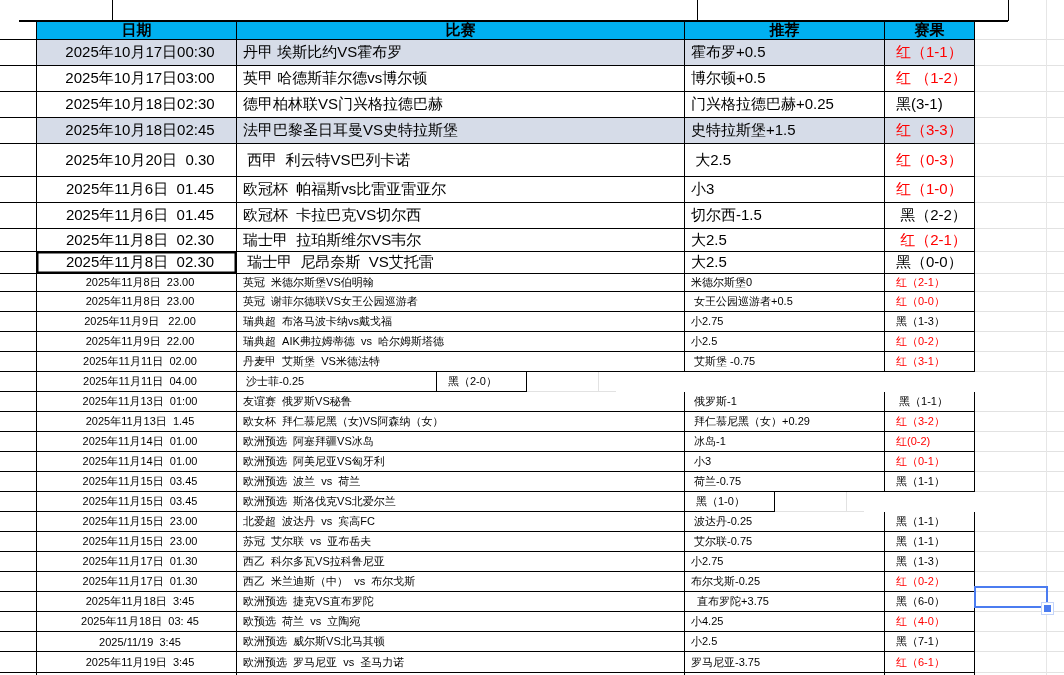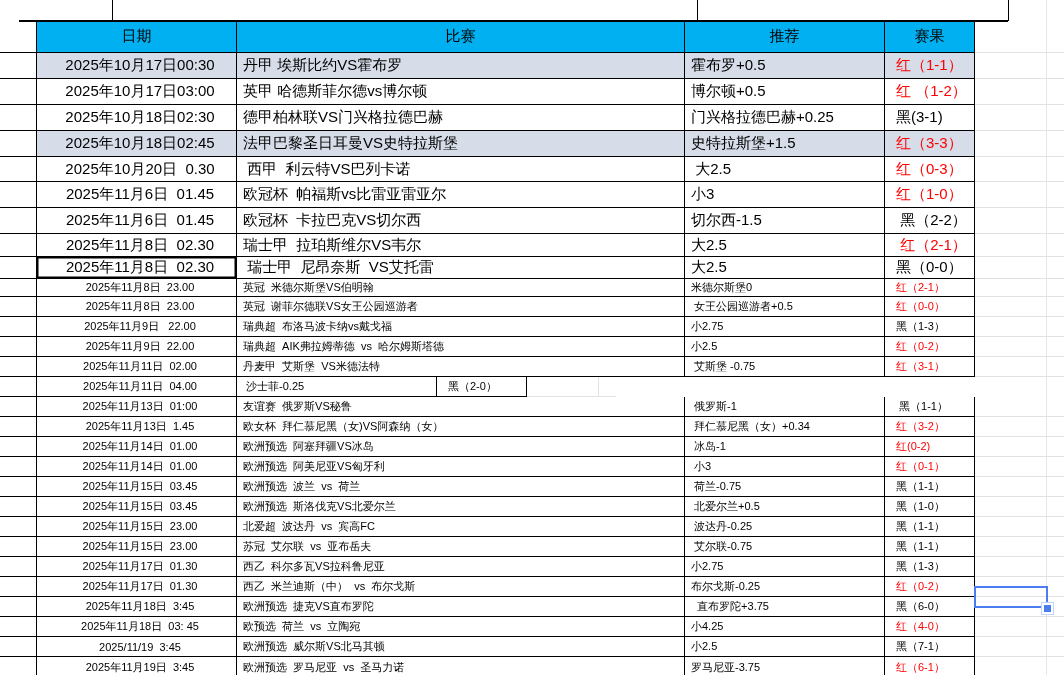--- a/index.html
+++ b/index.html
@@ -29,21 +29,21 @@
   .colD { width: 200px; padding-left: 6px; }
   .colE { width: 90px;  padding-left: 11px; }
   .colF { width: 72px;  border-right: 1px solid #e2e2e2; border-bottom: 1px solid #e2e2e2; }
   .colG { width: 17px;  border-right: none; border-bottom: 1px solid #e2e2e2; }
   .tall  { font-size: 15px; }
   .short { font-size: 11px; }
   .shaded .colB, .shaded .colC, .shaded .colD, .shaded .colE { background: var(--shade); }
   .red { color: var(--red); }
   .date-bordered { box-shadow: inset 0 0 0 1.5px #000; }
   
-  .header-row { height: 32px; font-weight: normal; font-size: 15px; }
+  .header-row { height: 19px; font-weight: bold; font-size: 15px; }
   .header-row .hdr { background: var(--hdr); justify-content: center; padding-left: 0; }
   
   .toprow { position: relative; height: 21px; width: 1064px; background: #fff; }
   .toprow .v { position: absolute; top: 0; width: 1px; height: 21px; background: #000; }
   .topline { position: absolute; top: 20px; left: 19px; width: 989px; height: 2px; background: #000; z-index: 3; }
   .faint-v { position: absolute; top: 0; left: 1046px; width: 1px; height: 675px; background: #e6e6e6; z-index: 1; }
   
   .selection {
     position: absolute; left: 974px; top: 586px; width: 74px; height: 22px;
     border: 2.5px solid var(--sel); background: transparent; z-index: 5;
@@ -111,21 +111,21 @@
   <div class="row tall shaded" style="height: 26px;">
     <div class="cell colA"></div>
     <div class="cell colB">2025年10月18日02:45</div>
     <div class="cell colC">法甲巴黎圣日耳曼VS史特拉斯堡</div>
     <div class="cell colD">史特拉斯堡+1.5</div>
     <div class="cell colE red">红（3-3）</div>
     <div class="cell colF"></div>
     <div class="cell colG"></div>
   </div>
 
-  <div class="row tall" style="height: 25px;">
+  <div class="row tall" style="height: 33px;">
     <div class="cell colA"></div>
     <div class="cell colB">2025年10月20日  0.30</div>
     <div class="cell colC"> 西甲  利云特VS巴列卡诺</div>
     <div class="cell colD"> 大2.5</div>
     <div class="cell colE red">红（0-3）</div>
     <div class="cell colF"></div>
     <div class="cell colG"></div>
   </div>
 
   <div class="row tall" style="height: 26px;">
@@ -234,21 +234,21 @@
     <div class="cell colD"> 俄罗斯-1</div>
     <div class="cell colE"> 黑（1-1）</div>
     <div class="cell colF"></div>
     <div class="cell colG"></div>
   </div>
 
   <div class="row short" style="height: 20px;">
     <div class="cell colA"></div>
     <div class="cell colB">2025年11月13日  1.45</div>
     <div class="cell colC">欧女杯  拜仁慕尼黑（女)VS阿森纳（女）</div>
-    <div class="cell colD"> 拜仁慕尼黑（女）+0.34</div>
+    <div class="cell colD"> 拜仁慕尼黑（女）+0.29</div>
     <div class="cell colE red">红（3-2）</div>
     <div class="cell colF"></div>
     <div class="cell colG"></div>
   </div>
 
   <div class="row short" style="height: 20px;">
     <div class="cell colA"></div>
     <div class="cell colB">2025年11月14日  01.00</div>
     <div class="cell colC">欧洲预选  阿塞拜疆VS冰岛</div>
     <div class="cell colD"> 冰岛-1</div>
@@ -274,21 +274,20 @@
     <div class="cell colD"> 荷兰-0.75</div>
     <div class="cell colE">黑（1-1）</div>
     <div class="cell colF"></div>
     <div class="cell colG"></div>
   </div>
 
   <div class="row short" style="height: 20px;">
     <div class="cell colA"></div>
     <div class="cell colB">2025年11月15日  03.45</div>
     <div class="cell colC">欧洲预选  斯洛伐克VS北爱尔兰</div>
-    <div class="cell colD"> 北爱尔兰+0.5</div>
     <div class="cell colE">黑（1-0）</div>
     <div class="cell colF"></div>
     <div class="cell colG"></div>
   </div>
 
   <div class="row short" style="height: 20px;">
     <div class="cell colA"></div>
     <div class="cell colB">2025年11月15日  23.00</div>
     <div class="cell colC">北爱超  波达丹  vs  宾高FC</div>
     <div class="cell colD"> 波达丹-0.25</div>

